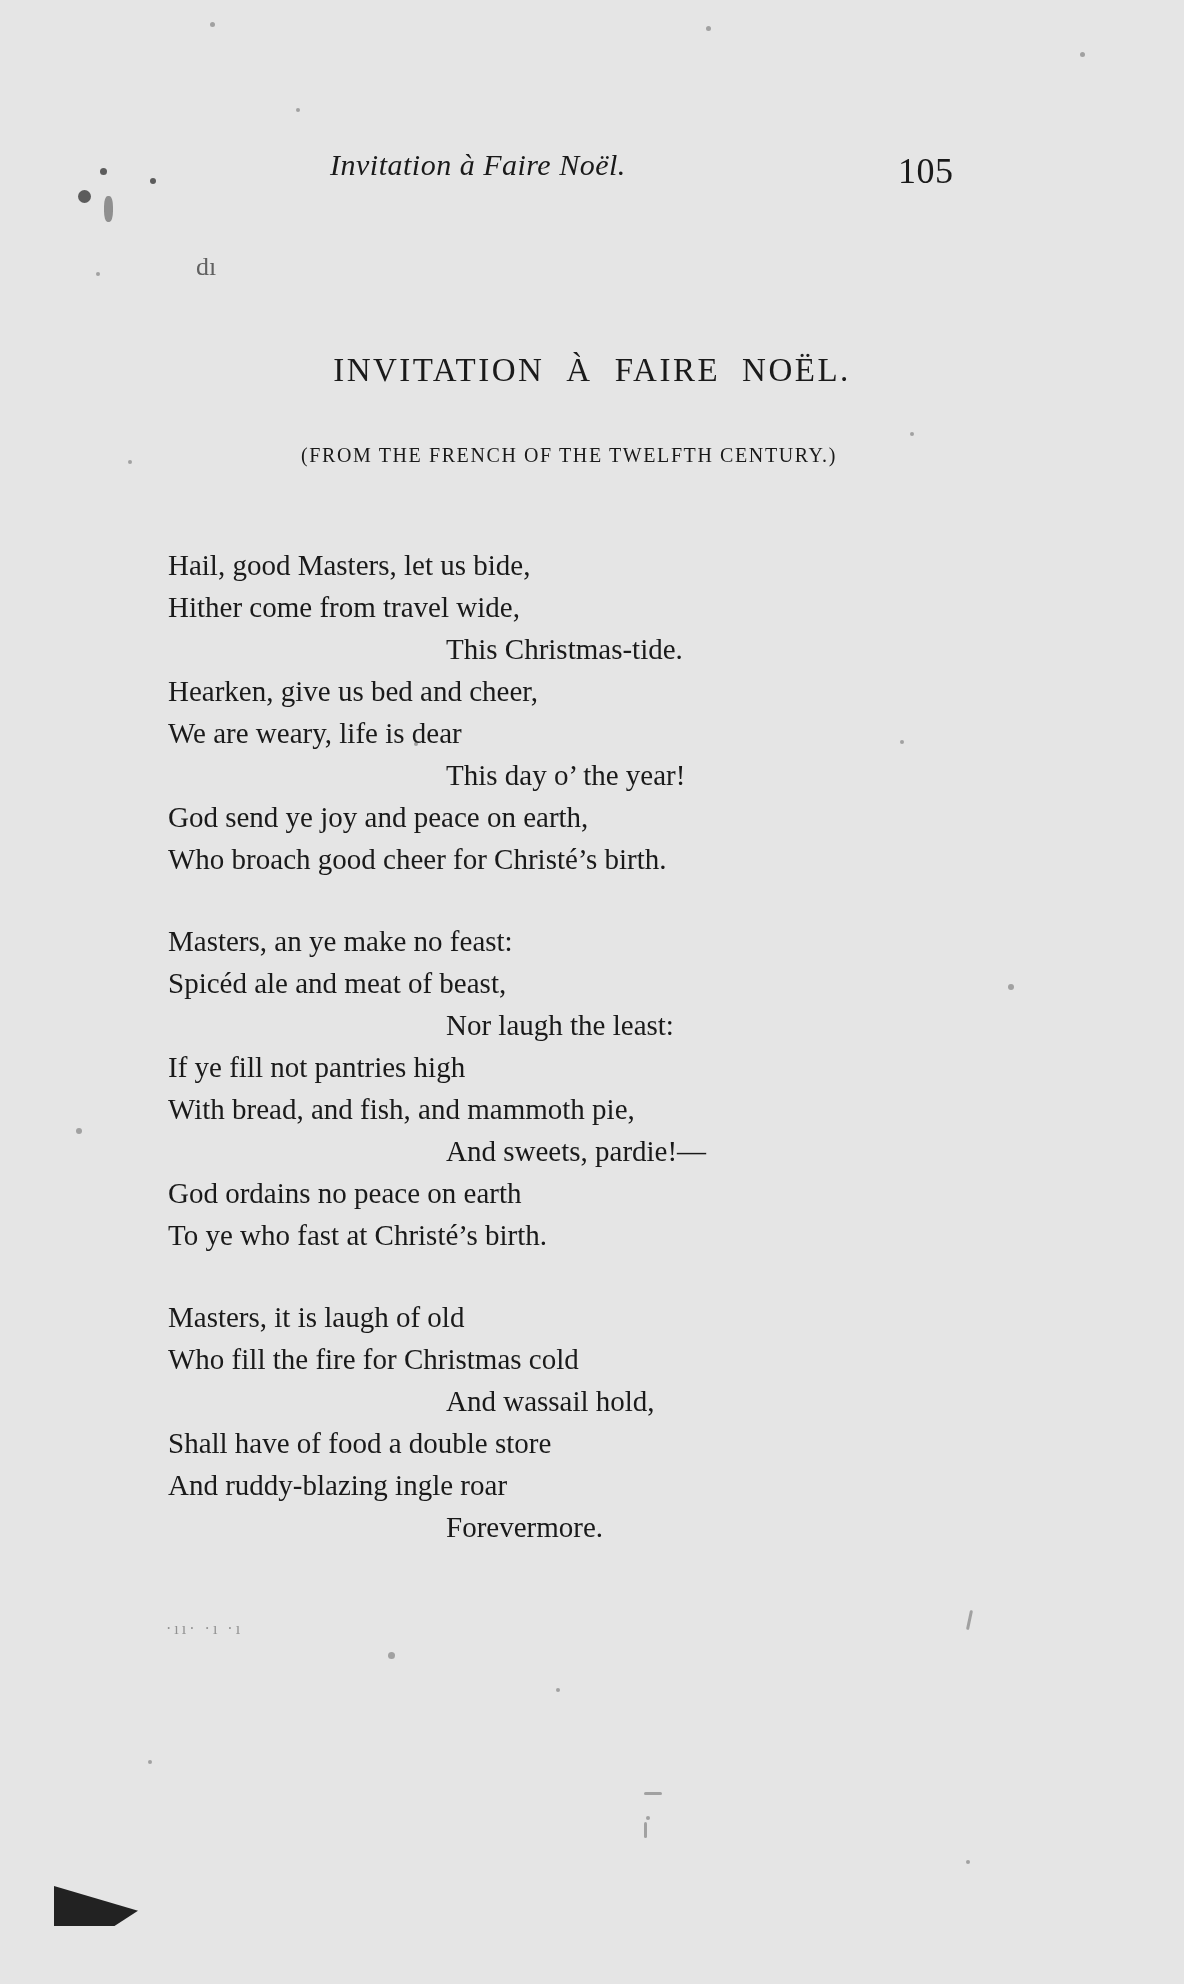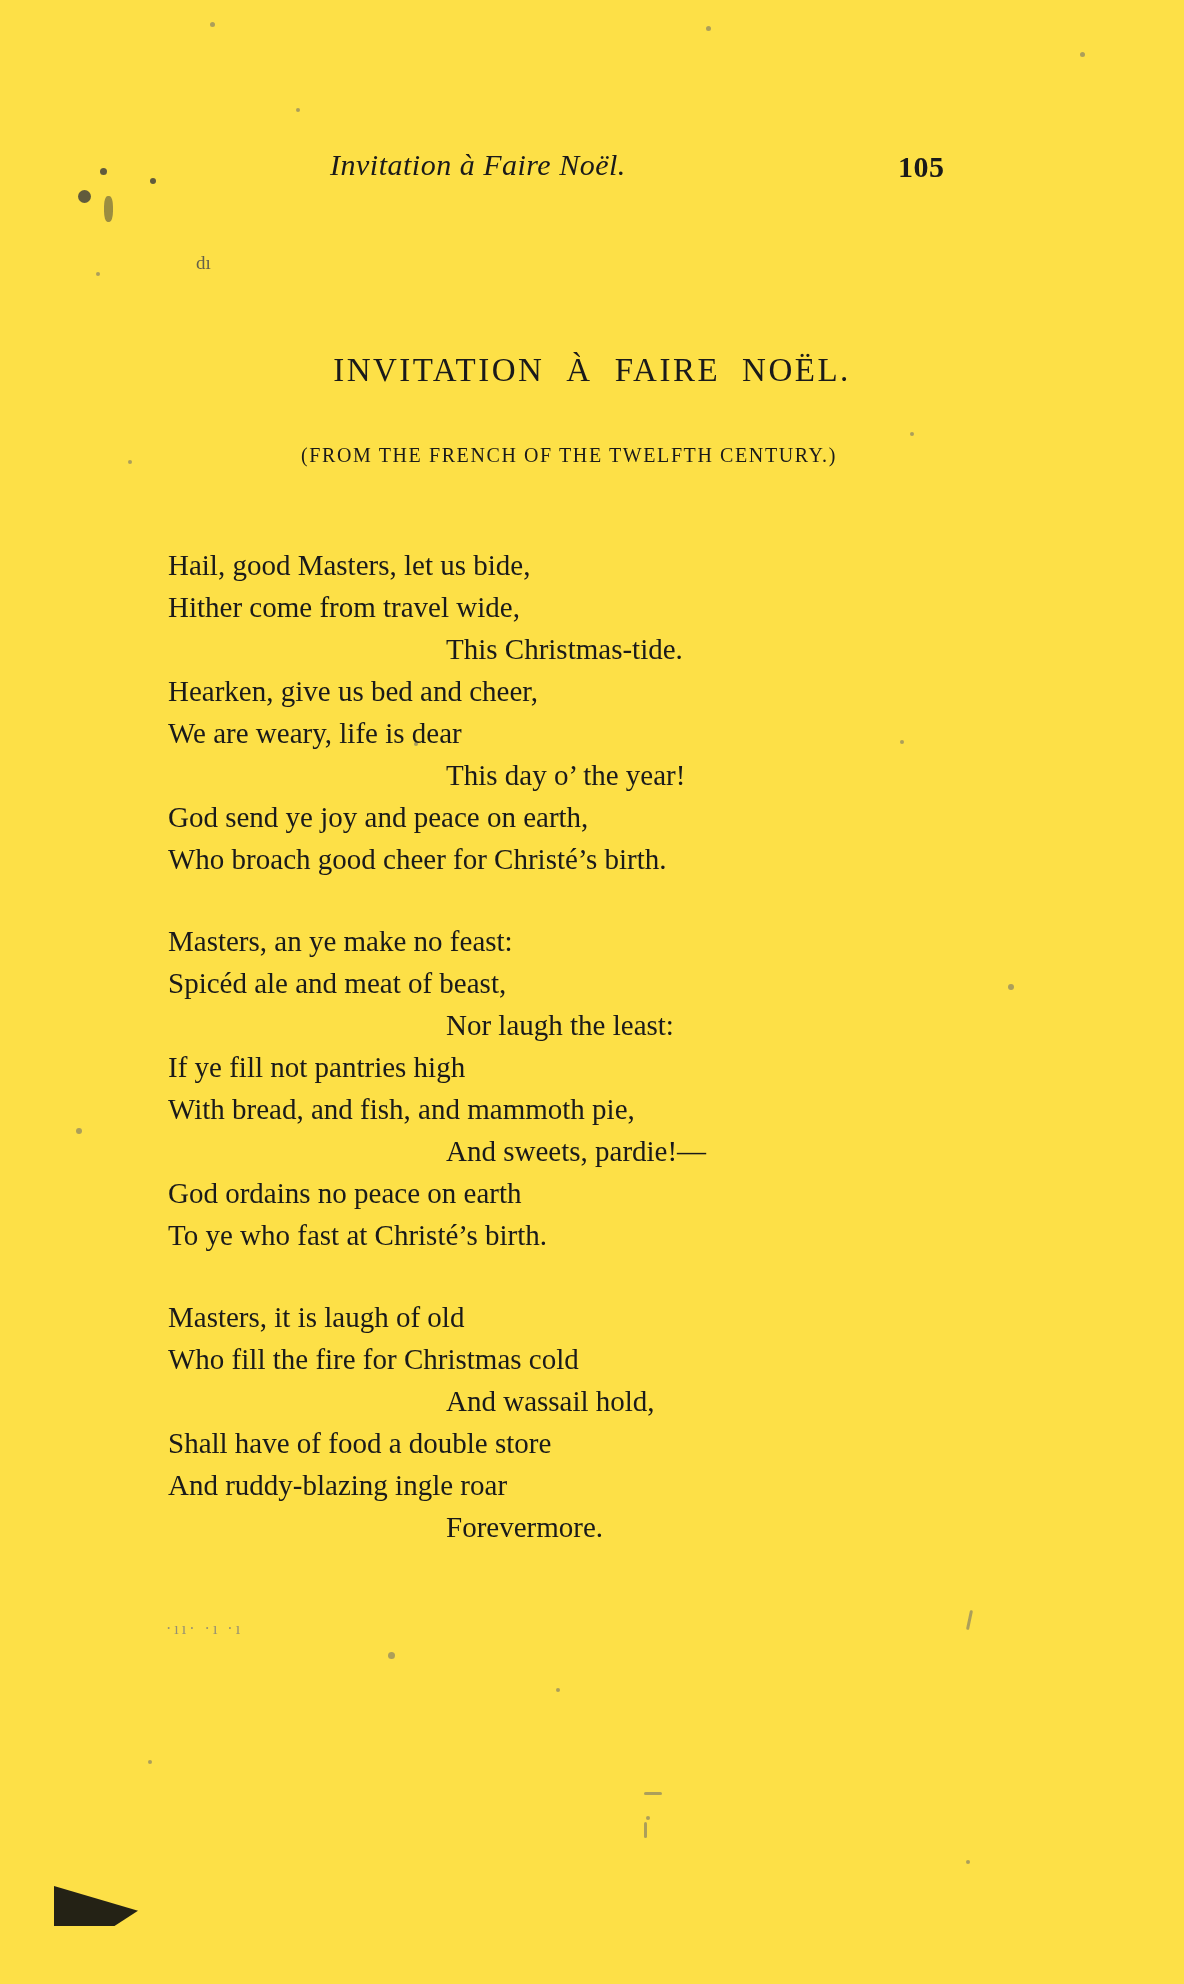--- a/index.html
+++ b/index.html
@@ -12,21 +12,21 @@
     height: 1984px;
     position: relative;
     font-family: "Liberation Serif", serif;
     color: #1a1a1a;
     overflow: hidden;
   }
 
   .page {
     position: absolute;
     inset: 0;
-    background: #fde047;
+    background: #e5e5e5;
   }
 
   
   .speck {
     position: absolute;
     background: #6a6a6a;
     border-radius: 50%;
     opacity: .55;
   }
 
@@ -44,30 +44,30 @@
     top: 0;
     font-style: italic;
     font-size: 30px;
     letter-spacing: .5px;
     white-space: nowrap;
   }
   .rh-page {
     position: absolute;
     left: 898px;
     top: 2px;
-    font-weight: bold;
-    font-size: 30px;
+    font-weight: normal;
+    font-size: 36px;
     letter-spacing: .5px;
     text-align: center;
   }
 
   
   .gutter-mark {
     position: absolute;
-    font-size: 19px;
+    font-size: 26px;
     color: #4a4a4a;
     opacity: .85;
     font-family: "Liberation Serif", serif;
   }
 
   
   .poem-title {
     position: absolute;
     top: 352px;
     left: 0;

